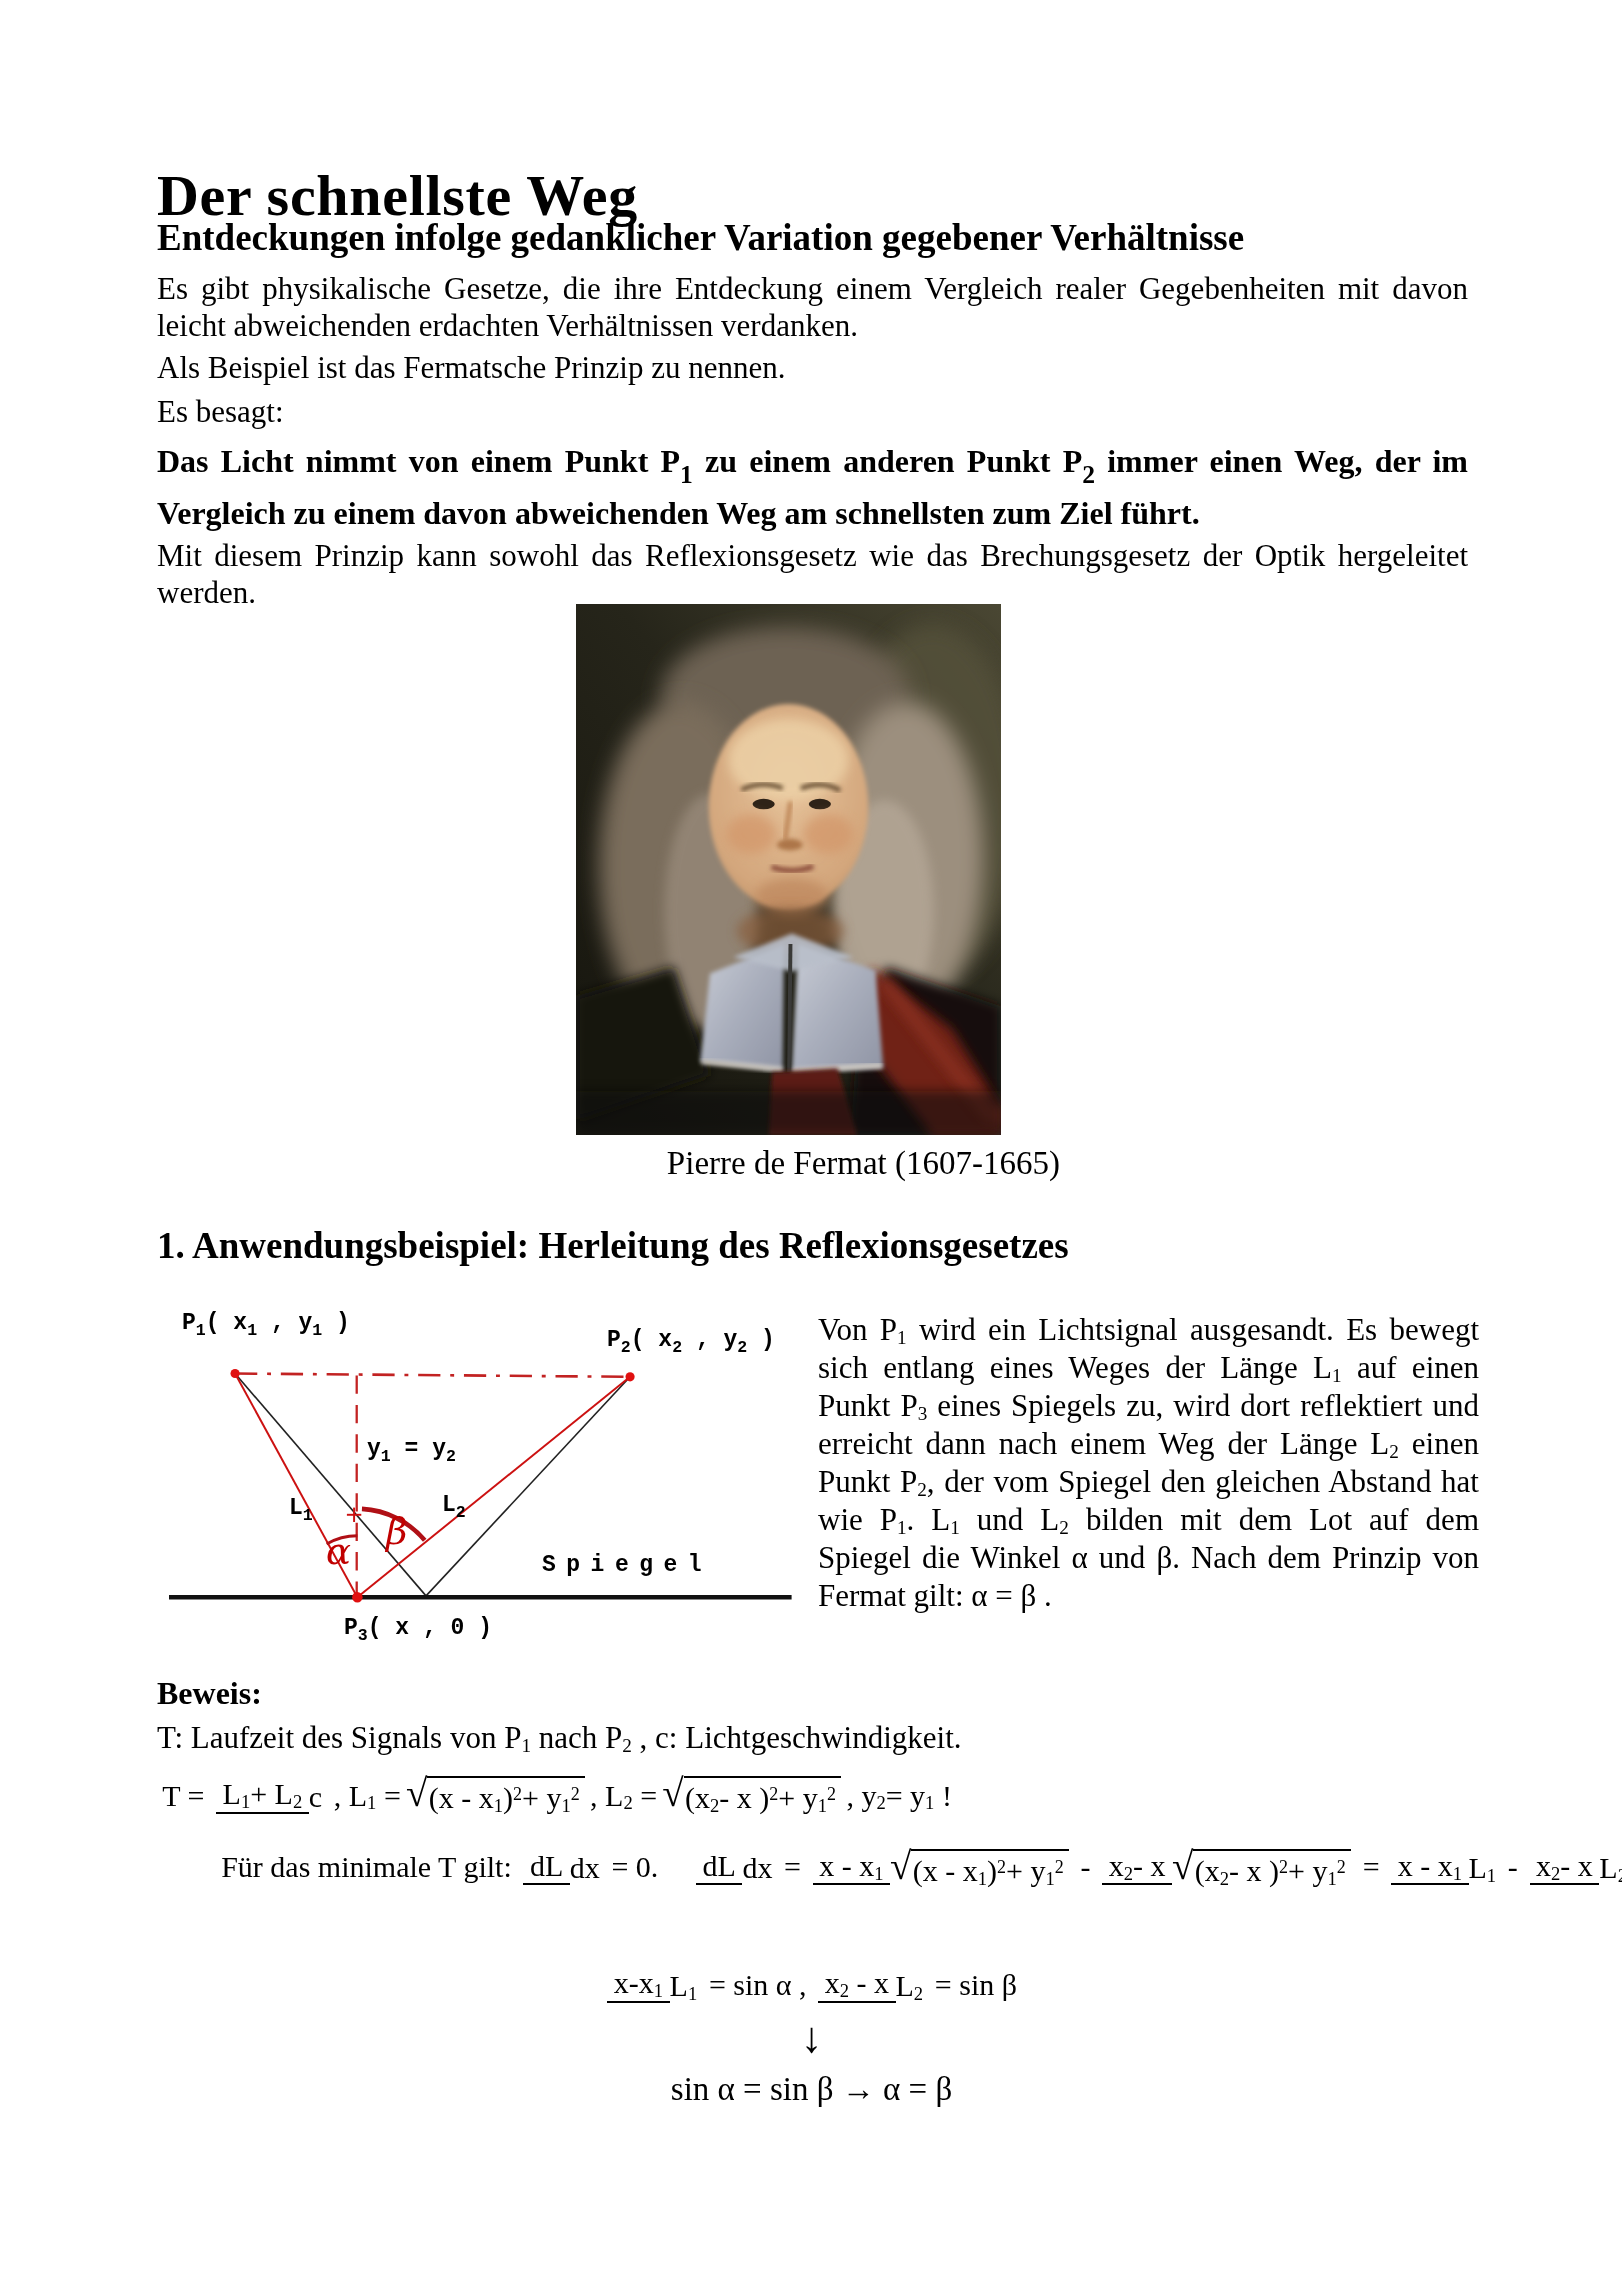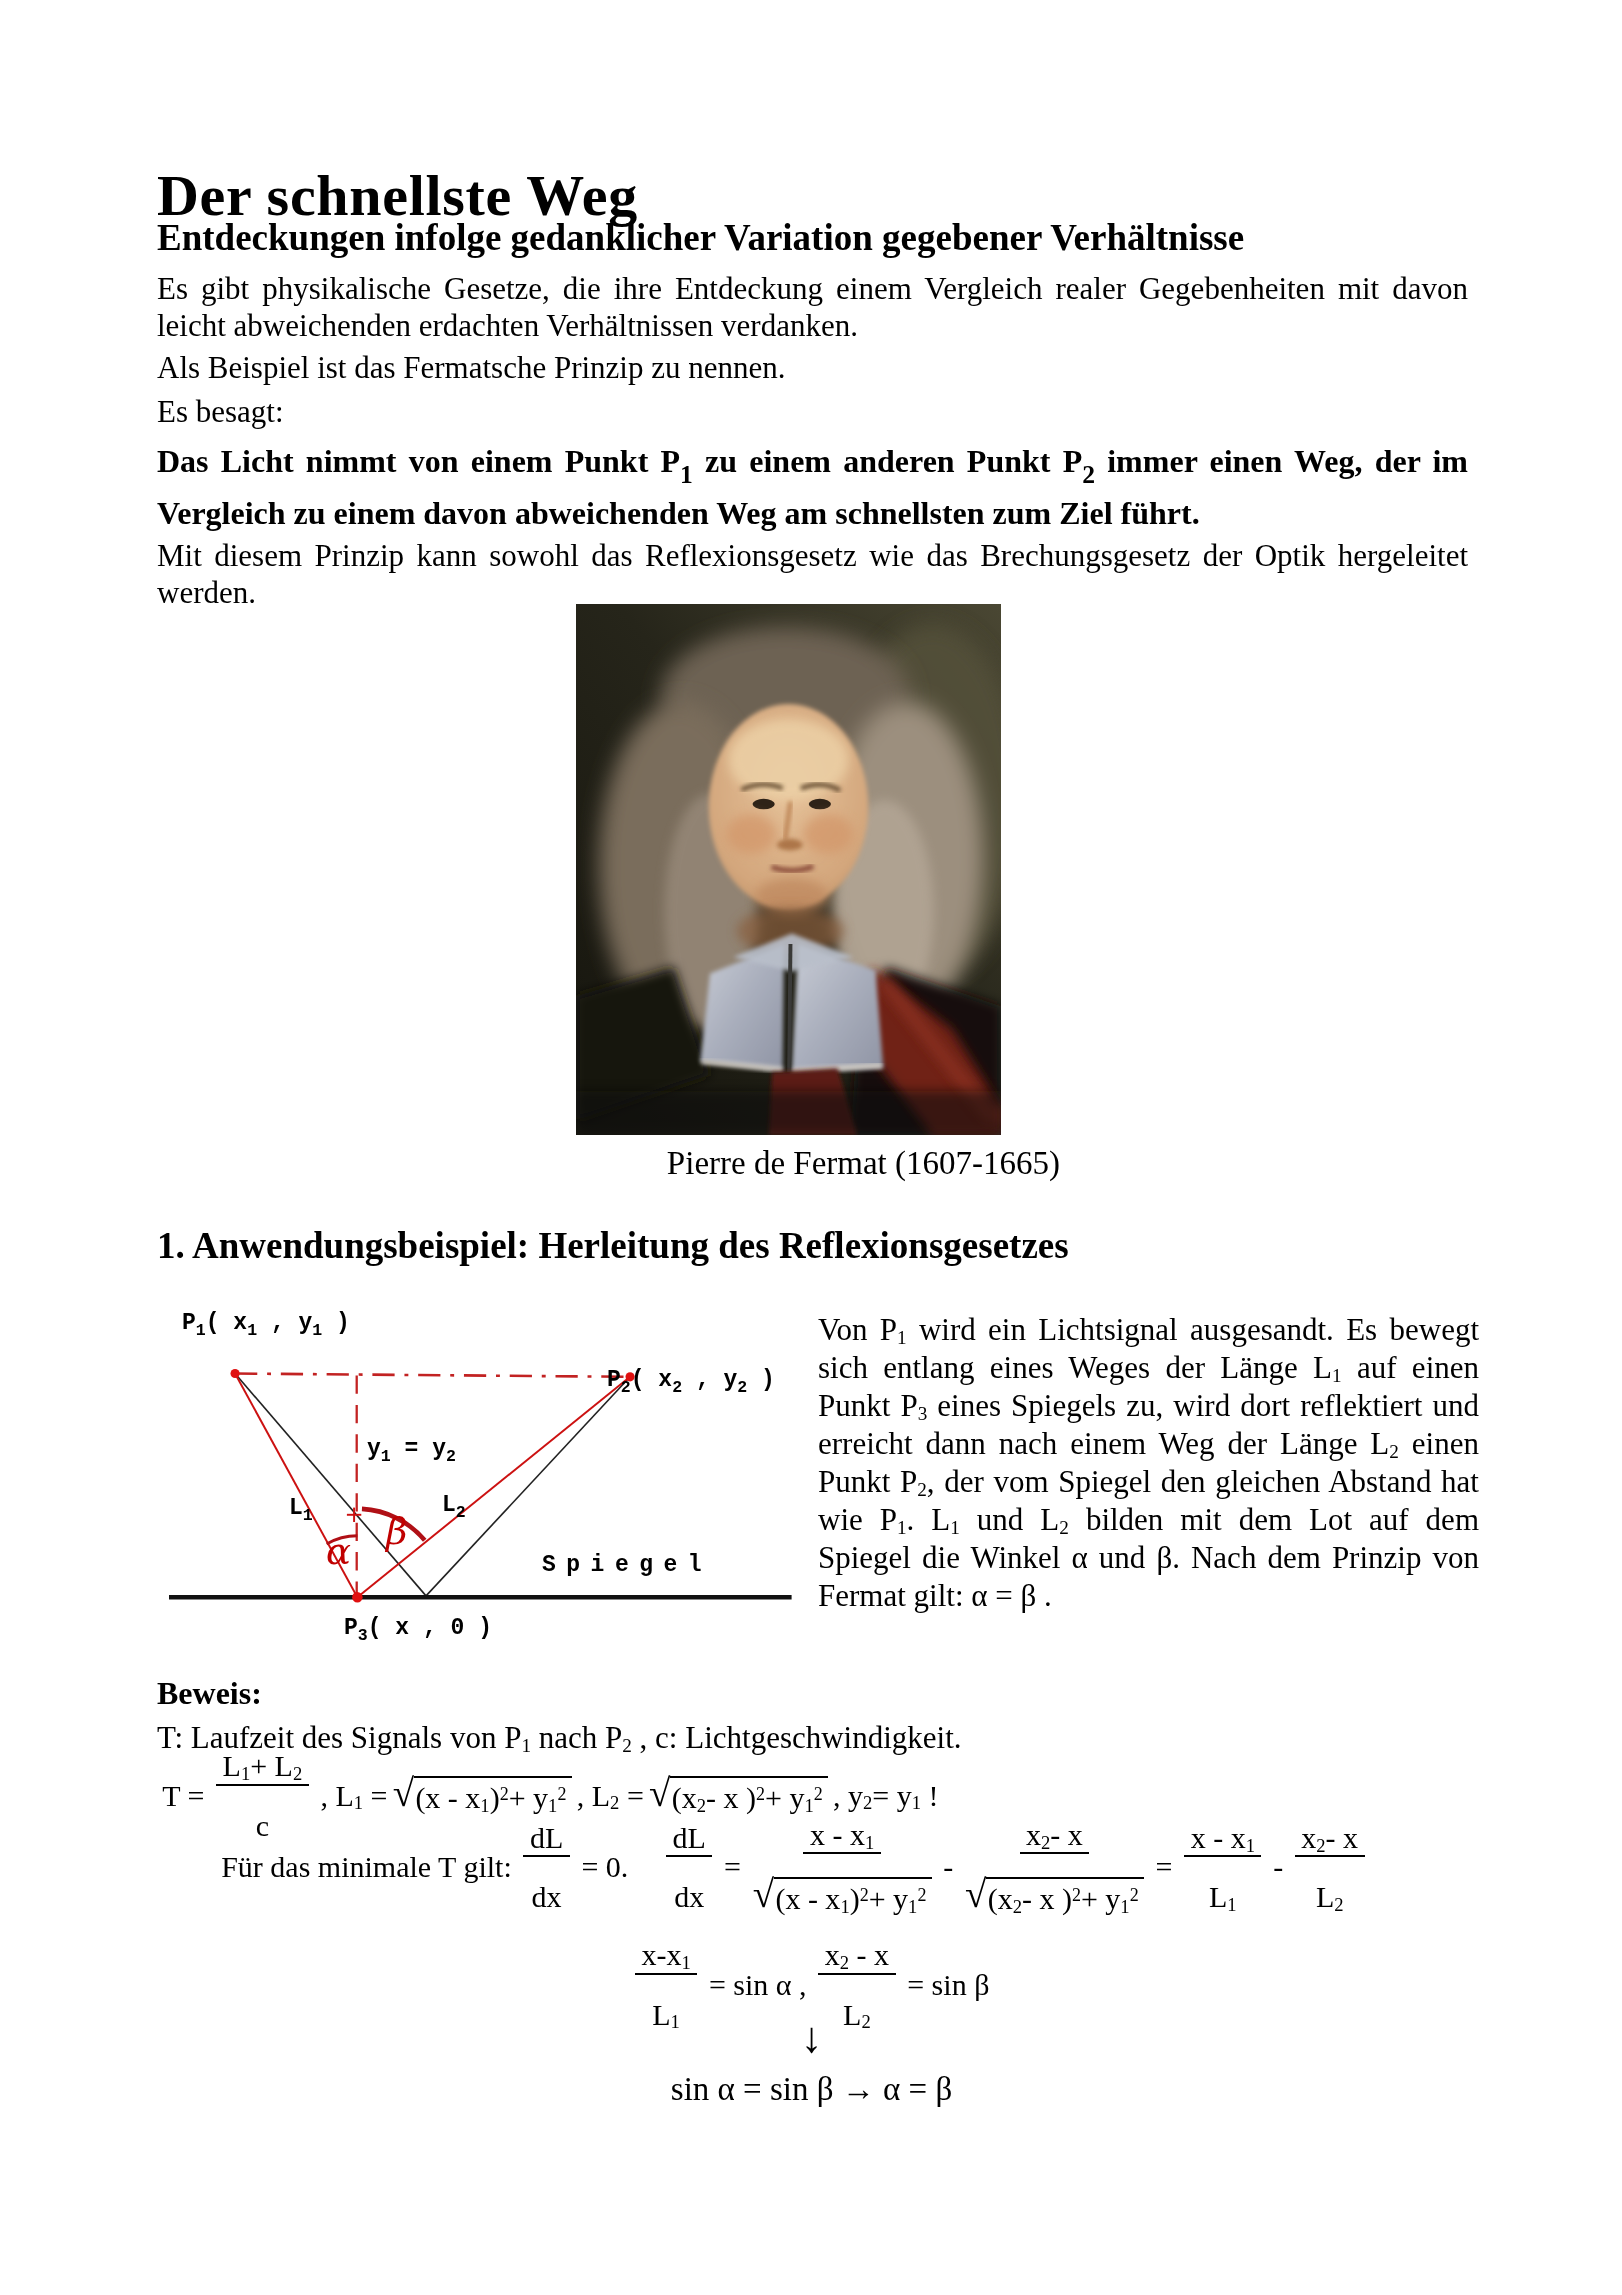--- a/index.html
+++ b/index.html
@@ -37,21 +37,21 @@
   .column{left:818px;top:1311px;width:661px;font-size:31px;line-height:38px;text-align:justify;}
   
   .beweis{left:157px;top:1675px;font-size:32px;font-weight:bold;}
   .tline{left:157px;top:1720px;font-size:31px;}
   .formula{display:flex;align-items:center;font-size:30px;white-space:nowrap;}
   .rowA{left:157px;top:1756px;height:79px;}
   .rowB{left:216px;top:1818px;height:98px;}
   .rowC{left:157px;top:1942px;width:1309px;justify-content:center;height:85px;}
   .rowD{left:157px;top:2014px;width:1309px;justify-content:center;font-size:43px;height:46px;}
   .rowE{left:157px;top:2063px;width:1309px;justify-content:center;font-size:33px;height:52px;}
-  .frac{display:inline-flex;flex-direction:column;align-items:center;vertical-align:middle;margin:0 6.5px;gap:21px;}
+  .frac{display:inline-flex;flex-direction:row;align-items:center;vertical-align:middle;margin:0 6.5px;}
   .frac .num{border-bottom:2.6px solid #000;padding:0 6.5px 1.3px 6.5px;line-height:1.1;}
   .frac .den{padding-top:2px;line-height:1.1;}
   .sqrt{display:inline-flex;align-items:flex-start;}
   .rsign{font-size:1.3em;line-height:1;transform:translateY(-2.6px);}
   .rad{border-top:2.6px solid #000;padding:3.3px 5.2px 0 1.3px;line-height:1.1;}
   .gap{display:inline-block;width:26px;}
   .mid{margin:0 5.2px;}
 </style>
 </head>
 <body>
@@ -148,21 +148,21 @@
     <path d="M 373 316 A 135 135 0 0 1 469 364" stroke="#b01016" stroke-width="7" fill="none"></path>
 
     <line x1="350" y1="325" x2="372" y2="325" stroke="#cc1111" stroke-width="3"></line>
     <line x1="361" y1="314" x2="361" y2="336" stroke="#cc1111" stroke-width="3"></line>
 
     <circle cx="179" cy="109" r="7" fill="#e01010"></circle>
     <circle cx="783" cy="114" r="7" fill="#e01010"></circle>
     <circle cx="366" cy="451" r="8" fill="#e01010"></circle>
   </svg>
   <div class="dlabel" style="left:64px;top:7.9px;"><span>P</span><sub>1</sub><span>( x</span><sub>1</sub><span> , y</span><sub>1</sub><span> )</span></div>
-  <div class="dlabel" style="left:489px;top:25px;margin-top:40px;"><span>P</span><sub>2</sub><span>( x</span><sub>2</sub><span> , y</span><sub>2</sub><span> )</span></div>
+  <div class="dlabel" style="left:489px;top:25px;"><span>P</span><sub>2</sub><span>( x</span><sub>2</sub><span> , y</span><sub>2</sub><span> )</span></div>
   <div class="dlabel" style="left:249px;top:134px;"><span>y</span><sub>1</sub><span> = y</span><sub>2</sub></div>
   <div class="dlabel" style="left:171px;top:193px;"><span>L</span><sub>1</sub></div>
   <div class="dlabel" style="left:324px;top:190px;"><span>L</span><sub>2</sub></div>
   <div class="greek" style="left:208px;top:228px;">α</div>
   <div class="greek" style="left:268px;top:208px;">β</div>
   <div class="dlabel spiegel" style="left:424px;top:250px;">Spiegel</div>
   <div class="dlabel" style="left:226px;top:313px;"><span>P</span><sub>3</sub><span>( x , 0 )</span></div>
 </div>
 
 <div class="abs column"><span>Von P</span><sub>1</sub><span> wird ein Lichtsignal ausgesandt. Es bewegt sich entlang eines Weges der Länge L</span><sub>1</sub><span> auf einen Punkt P</span><sub>3</sub><span> eines Spiegels zu,  wird dort reflektiert und erreicht dann  nach einem Weg der Länge L</span><sub>2</sub><span> einen Punkt P</span><sub>2</sub><span>, der vom Spiegel den gleichen Abstand hat wie P</span><sub>1</sub><span>.  L</span><sub>1</sub><span> und L</span><sub>2</sub><span> bilden mit dem Lot auf dem Spiegel die Winkel  α und β. Nach dem Prinzip von Fermat gilt: α = β .</span></div>

